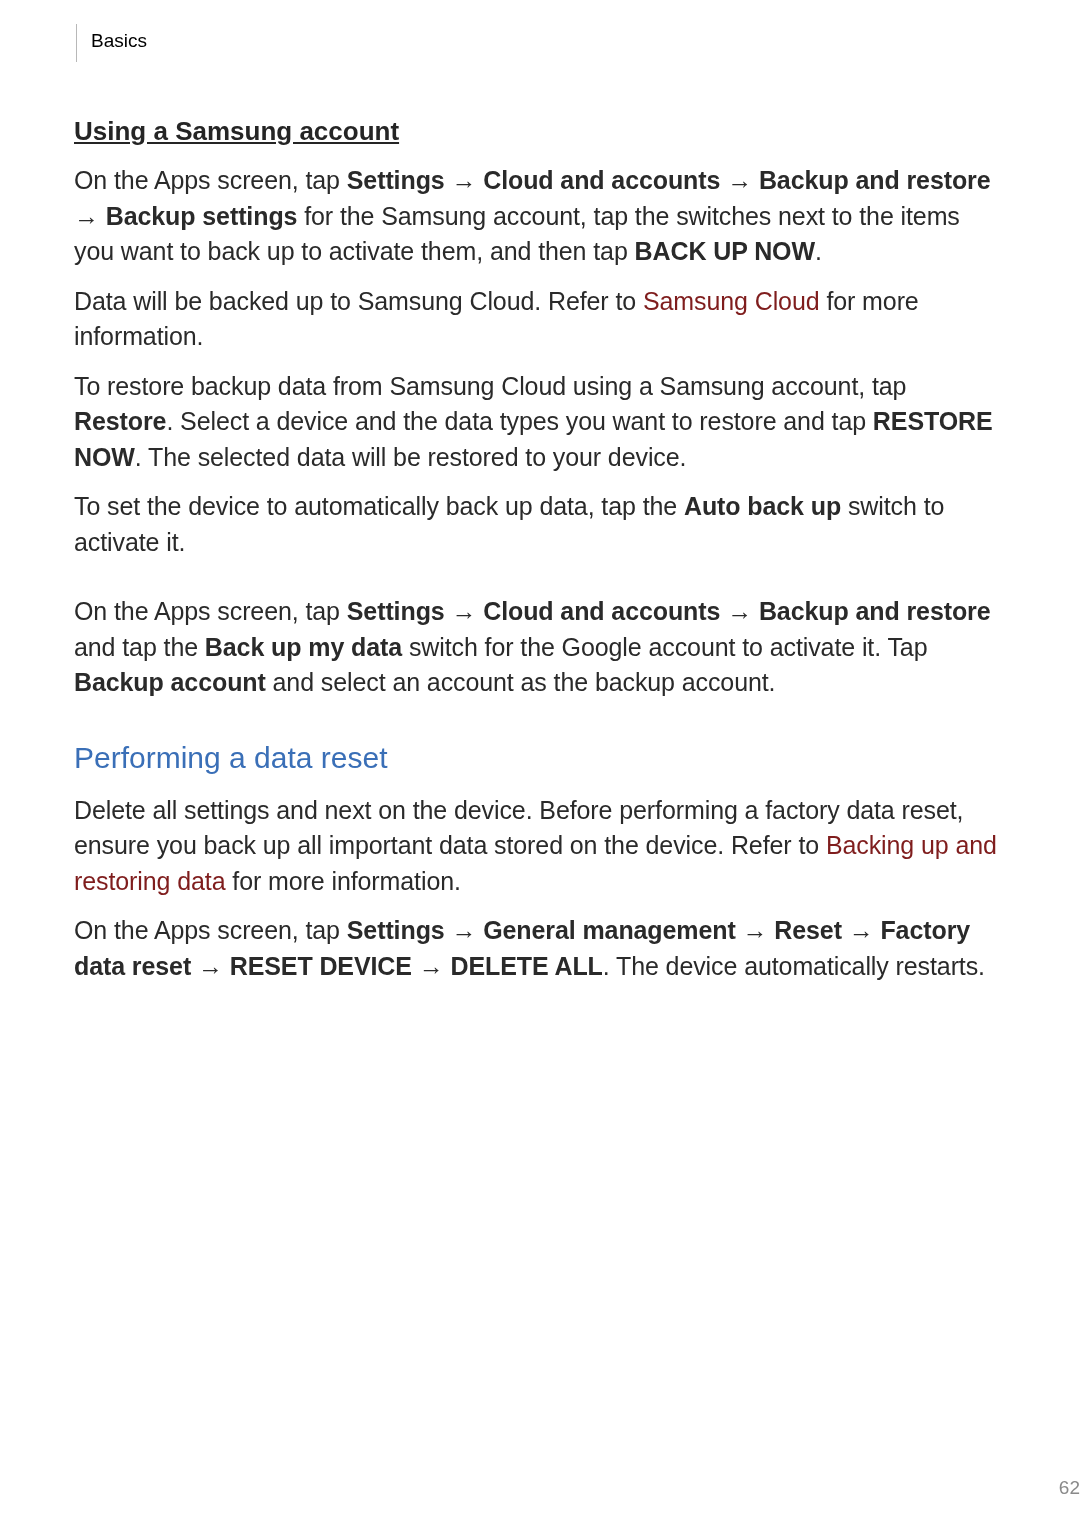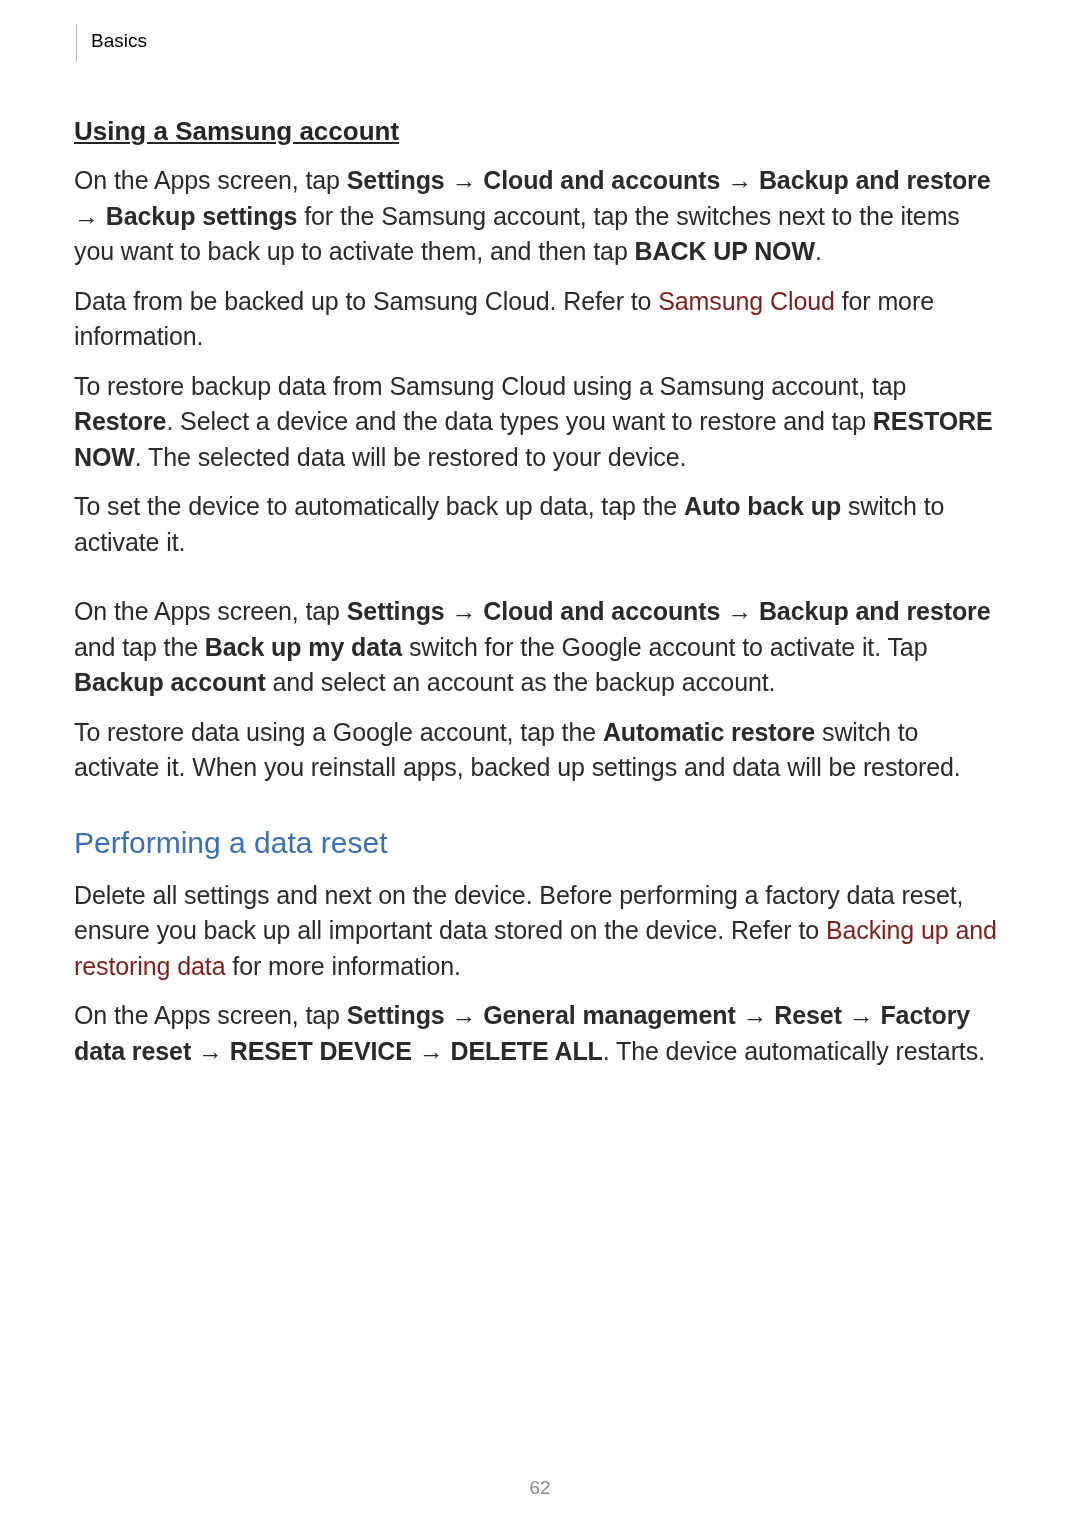--- a/index.html
+++ b/index.html
@@ -53,21 +53,21 @@
   }
   .section { margin-bottom: 34px; }
   .bold { font-weight: 700; }
   .link { color: #7f1d1d; text-align: right; }
   .arrow { font-weight: 400; }
   .page-number {
     position: absolute;
     bottom: 28px;
     left: 0;
     width: 100%;
-    text-align: center;
+    text-align: right;
     font-size: 19px;
     color: #8a8a8a;
   }
 </style>
 </head>
 <body>
 
 <div class="page">
 
   <div class="header">
@@ -76,41 +76,38 @@
   </div>
 
   <div class="section">
     <div class="h3">Using a Samsung account</div>
 
     <p class="body">
       <span>On the Apps screen, tap </span><span class="bold">Settings</span><span class="arrow"> → </span><span class="bold">Cloud and accounts</span><span class="arrow"> → </span><span class="bold">Backup and restore</span><span class="arrow"> → </span><span class="bold">Backup settings</span><span> for the Samsung account, tap the switches next to the items you want to back up to activate them, and then tap </span><span class="bold">BACK UP NOW</span><span>.</span>
     </p>
 
     <p class="body">
-      <span>Data from be backed up to Samsung Cloud. Refer to </span><span class="link">Samsung Cloud</span><span> for more information.</span>
+      <span>Data will be backed up to Samsung Cloud. Refer to </span><span class="link">Samsung Cloud</span><span> for more information.</span>
     </p>
 
     <p class="body">
       <span>To restore backup data from Samsung Cloud using a Samsung account, tap </span><span class="bold">Restore</span><span>. Select a device and the data types you want to restore and tap </span><span class="bold">RESTORE NOW</span><span>. The selected data will be restored to your device.</span>
     </p>
 
     <p class="body">
       <span>To set the device to automatically back up data, tap the </span><span class="bold">Auto back up</span><span> switch to activate it.</span>
     </p>
   </div>
 
   <div class="section">
 
     <p class="body">
       <span>On the Apps screen, tap </span><span class="bold">Settings</span><span class="arrow"> → </span><span class="bold">Cloud and accounts</span><span class="arrow"> → </span><span class="bold">Backup and restore</span><span> and tap the </span><span class="bold">Back up my data</span><span> switch for the Google account to activate it. Tap </span><span class="bold">Backup account</span><span> and select an account as the backup account.</span>
     </p>
 
-    <p class="body">
-      <span>To restore data using a Google account, tap the </span><span class="bold">Automatic restore</span><span> switch to activate it. When you reinstall apps, backed up settings and data will be restored.</span>
-    </p>
   </div>
 
   <div>
     <div class="h2">Performing a data reset</div>
 
     <p class="body">
       <span>Delete all settings and next on the device. Before performing a factory data reset, ensure you back up all important data stored on the device. Refer to </span><span class="link">Backing up and restoring data</span><span> for more information.</span>
     </p>
 
     <p class="body">

